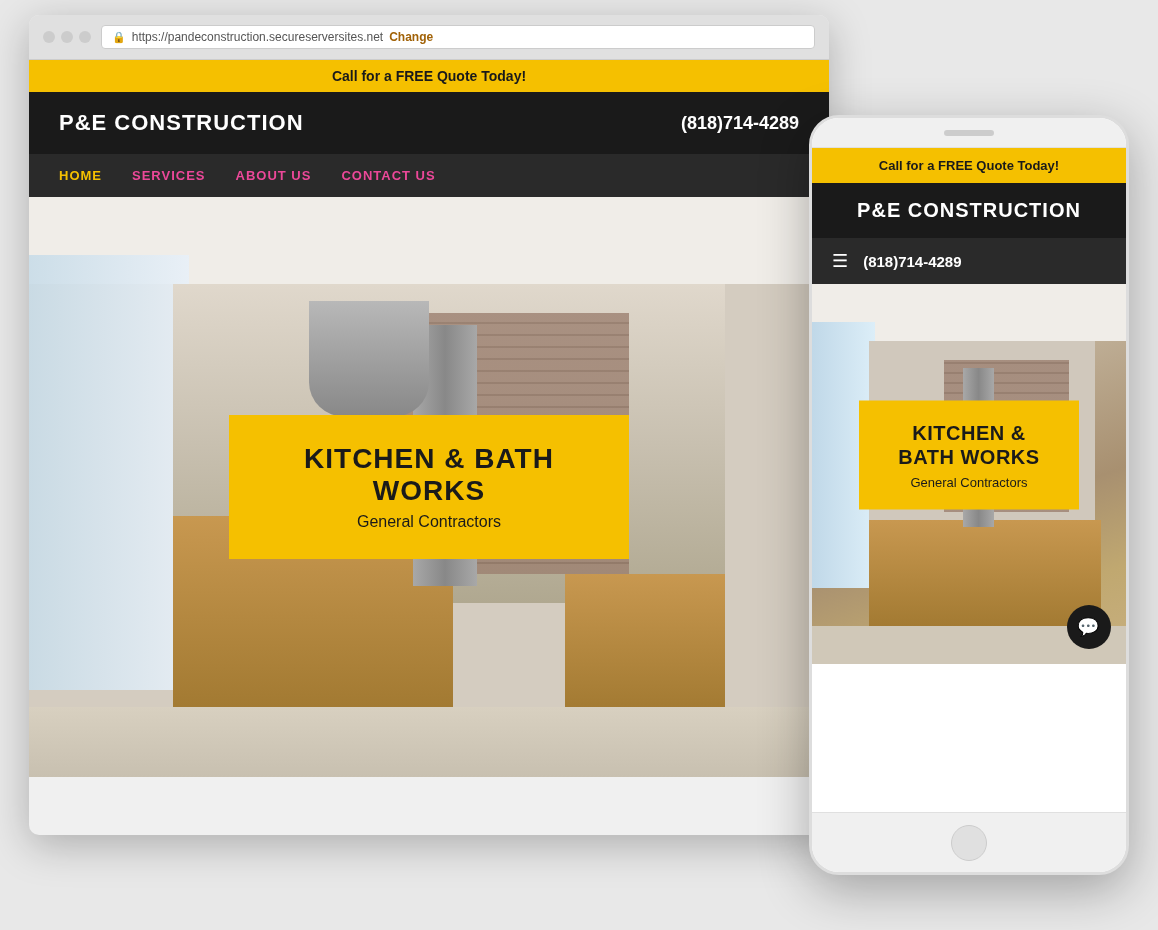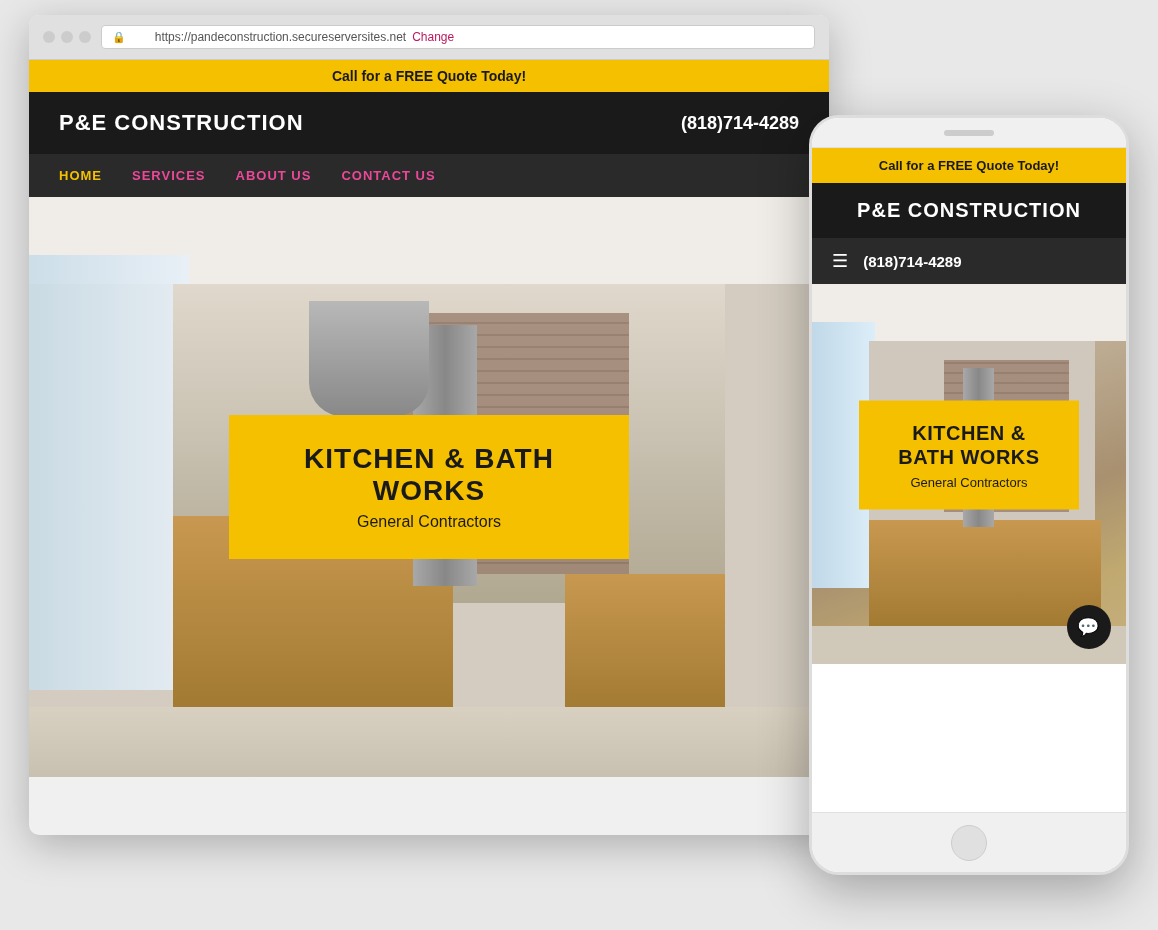--- a/index.html
+++ b/index.html
@@ -68,27 +68,27 @@
     }
 
     .lock-icon {
       color: #4caf50;
       font-size: 11px;
     }
 
     .address-text {
       color: #555;
       font-size: 12px;
-      margin-left: 23px;
     }
 
     .change-link {
-      color: #be185d;
+      color: #a16207;
       font-size: 12px;
       cursor: pointer;
+      font-weight: bold;
     }
 
     .browser-content {
       overflow: hidden;
     }
 
     
     .site-banner {
       background: #f5c000;
       text-align: center;

